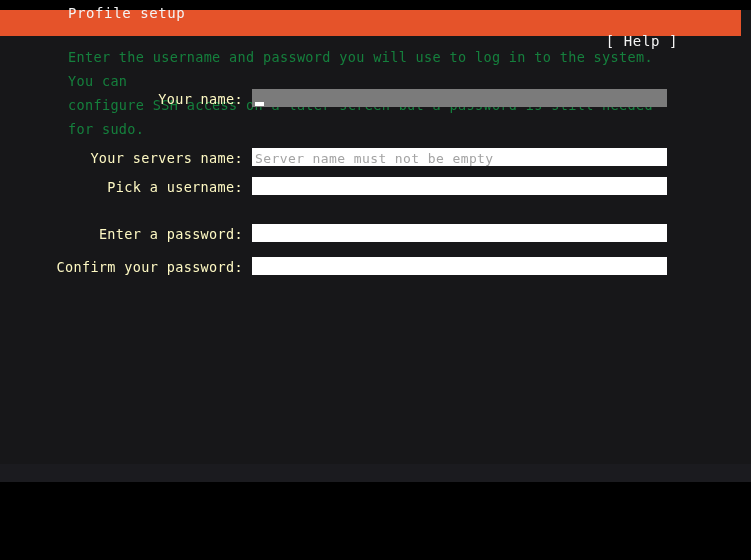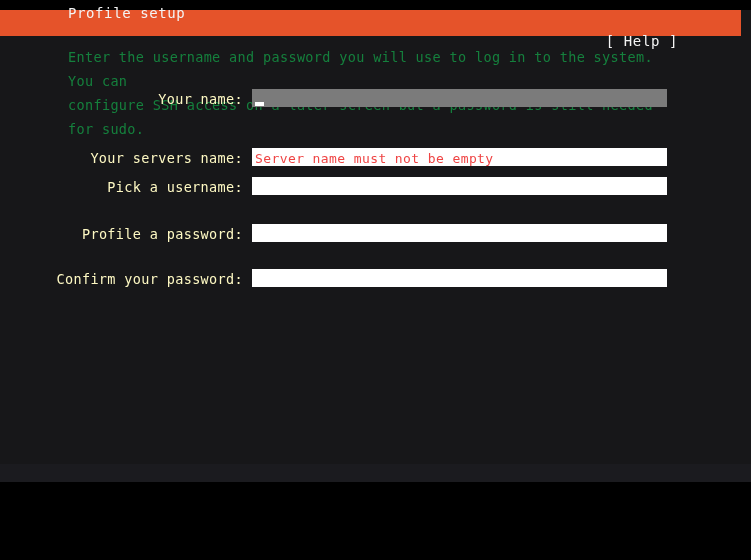--- a/index.html
+++ b/index.html
@@ -119,21 +119,21 @@
     position: absolute;
     left: 3px;
     bottom: 1px;
     width: 9px;
     height: 4px;
     background: #ffffff;
   }
   .field-error {
     position: absolute;
     left: 255px;
-    color: #ef4444;
+    color: #a3a3a3;
     font-size: 13px;
     line-height: 16px;
     letter-spacing: 0.4px;
     white-space: pre;
   }
   
   .done-button {
     position: absolute;
     left: 0;
     top: 524px;
@@ -171,24 +171,24 @@
       <div class="field-row" style="top: 63px;">
         <div class="field-label">Your servers name:</div>
         <div class="field-input"></div>
       </div>
       <div class="field-error" style="top: 66px;">Server name must not be empty</div>
       <div class="field-row" style="top: 92px; padding-left: 48px;">
         <div class="field-label">Pick a username:</div>
         <div class="field-input"></div>
       </div>
       <div class="field-row" style="top: 139px;">
-        <div class="field-label">Profile a password:</div>
+        <div class="field-label">Enter a password:</div>
         <div class="field-input"></div>
       </div>
-      <div class="field-row" style="top: 184px;">
+      <div class="field-row" style="top: 172px;">
         <div class="field-label">Confirm your password:</div>
         <div class="field-input"></div>
       </div>
     </div>
 
   <div class="done-button">[ Done    ]</div>
 
   <div class="bottom-band"></div>
   <div class="bottom-strip"></div>
 </div>

